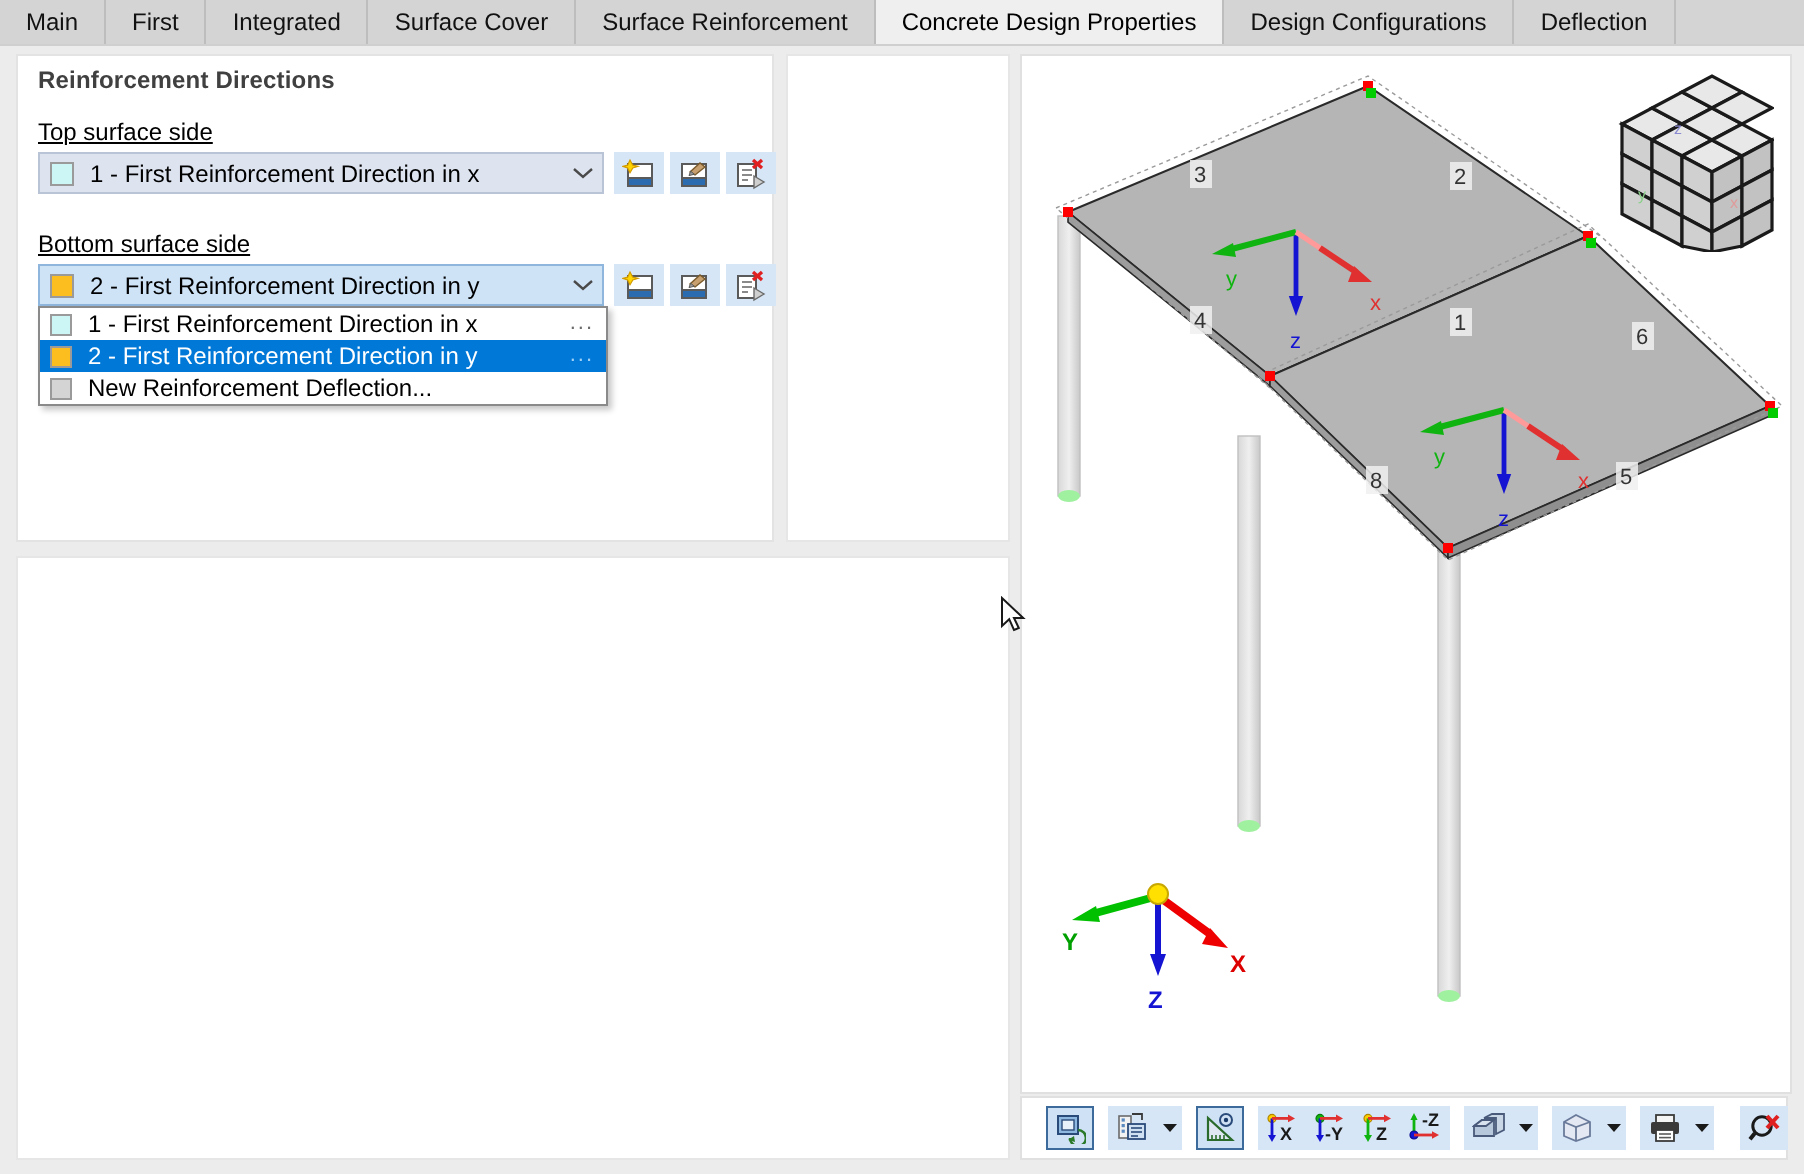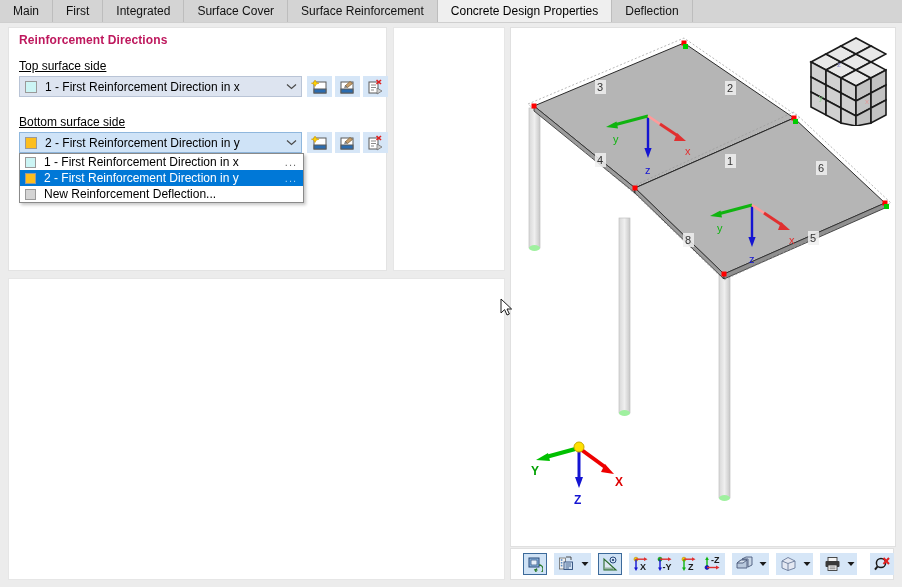--- a/index.html
+++ b/index.html
@@ -35,21 +35,21 @@
   
   .panel-left {
     position: absolute; left: 8px; top: 27px;
     width: 377px; height: 242px;
     background: #ffffff;
     border: 1px solid #e3e3e3;
   }
   .panel-title {
     position: absolute; left: 10px; top: 5px;
     font-size: 12px; font-weight: bold;
-    color: #be185d;
+    color: #404040;
     letter-spacing: .1px;
   }
   .field-label {
     position: absolute; font-size: 12px; color: #000; text-decoration: underline;
   }
   .lbl-top { left: 10px; top: 31px; }
   .lbl-bottom { left: 10px; top: 87px; }
 
   
   .combo {
@@ -185,20 +185,23 @@
         <span>Integrated</span>
       </div>
     <div class="tab">
         <span>Surface Cover</span>
       </div>
     <div class="tab">
         <span>Surface Reinforcement</span>
       </div>
     <div class="tab active">
         <span>Concrete Design Properties</span>
+      </div>
+    <div class="tab">
+        <span>Design Configurations</span>
       </div>
     <div class="tab">
         <span>Deflection</span>
       </div>
     <div class="tab tabfill"></div>
   </div>
 
   <div class="panel-left">
     <div class="panel-title">Reinforcement Directions</div>
 

